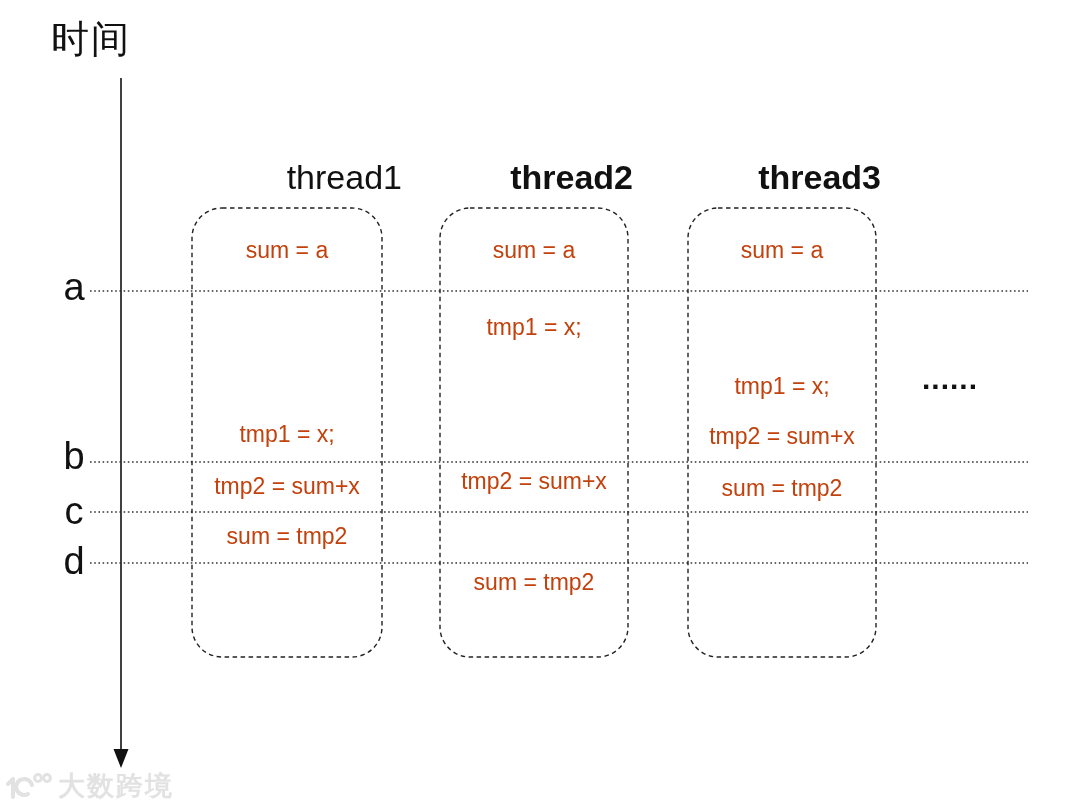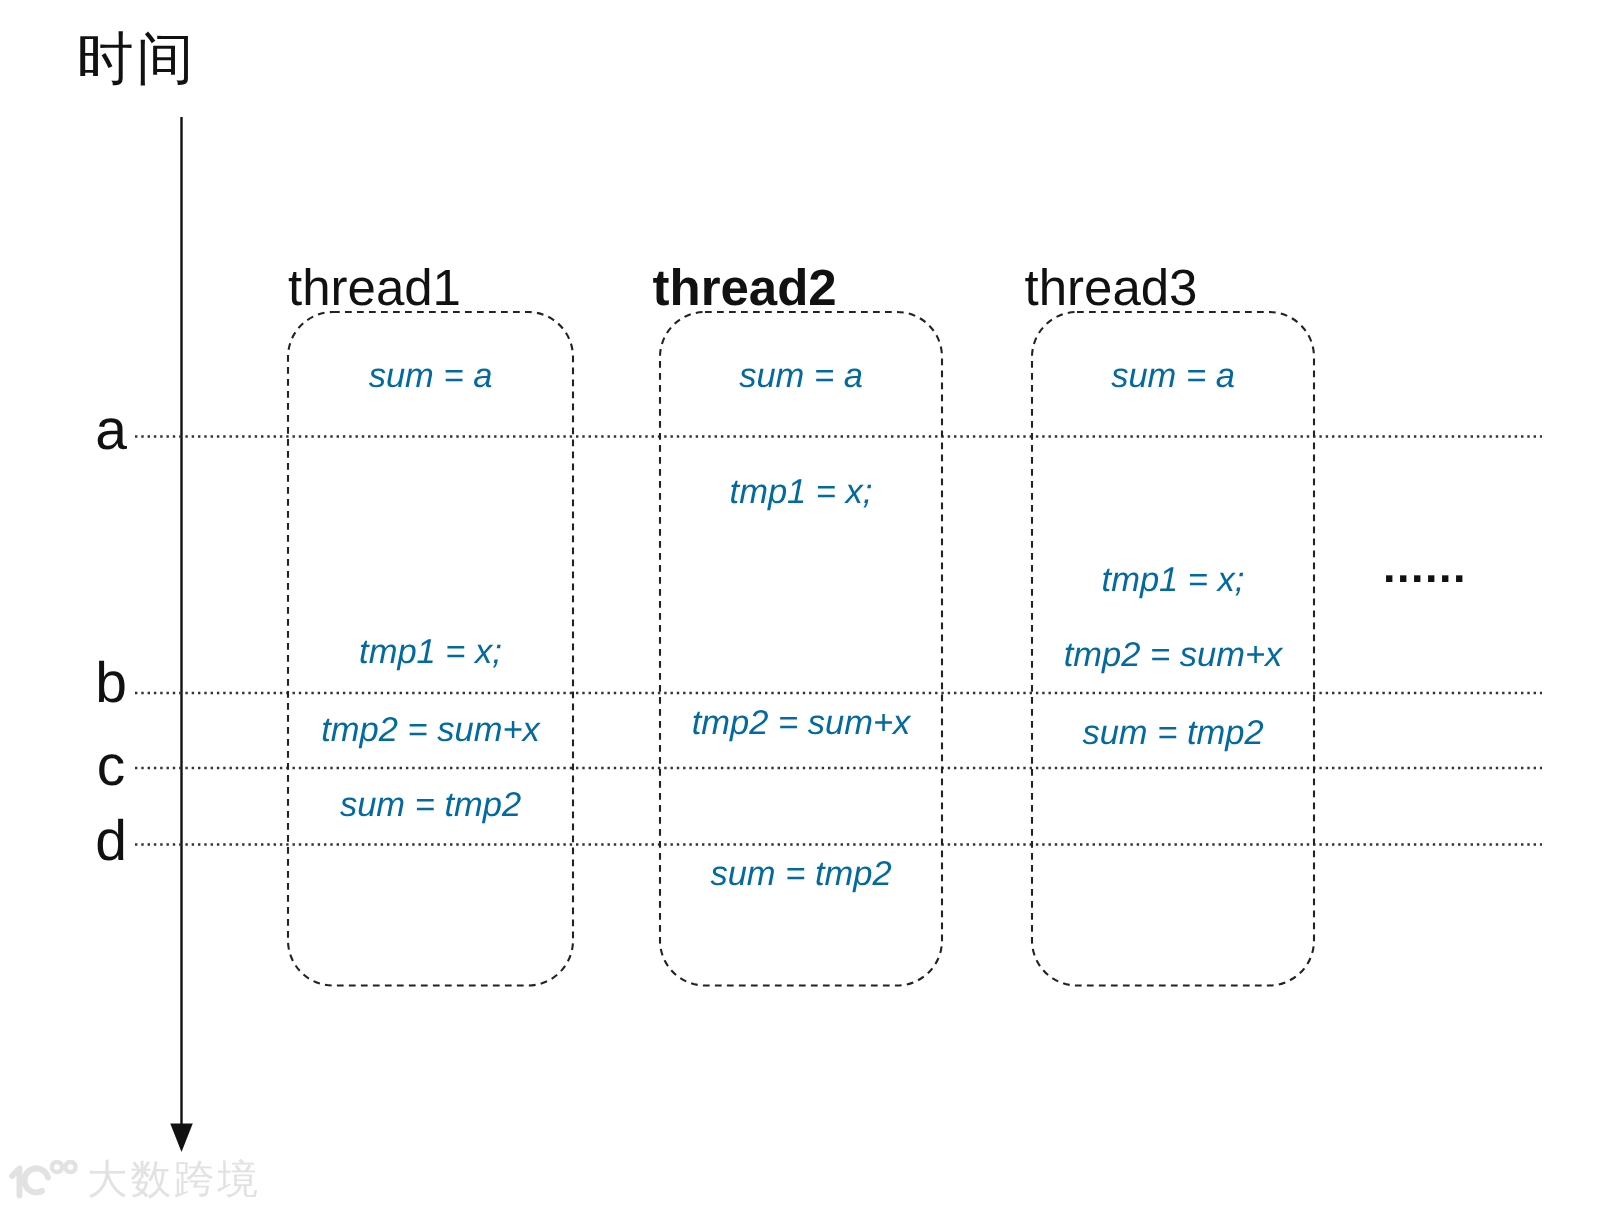--- a/index.html
+++ b/index.html
@@ -30,34 +30,32 @@
     width: 44px;
     text-align: center;
     font-size: 38px;
     line-height: 40px;
     color: #111;
   }
   .thread-header {
     position: absolute;
     top: 158px;
     height: 42px;
-    text-align: left;
+    text-align: right;
     font-size: 34px;
     color: #111;
-    margin-top: 15px;
   }
   .stmt {
     position: absolute;
     height: 28px;
     line-height: 28px;
     text-align: center;
     font-size: 23px;
-    color: #0369a1;
+    color: #c2410c;
     white-space: nowrap;
-    font-style: italic;
   }
   .ellipsis {
     position: absolute;
     left: 908px; top: 362px;
     width: 84px;
     text-align: center;
     font-size: 30px;
     font-weight: bold;
     letter-spacing: 1px;
     color: #111;
@@ -65,21 +63,21 @@
   .watermark {
     position: absolute;
     left: 6px; top: 768px;
     display: flex;
     align-items: center;
     gap: 6px;
     color: #e0e0e0;
   }
   .watermark-text {
     font-size: 27px;
-    font-weight: normal;
+    font-weight: bold;
     letter-spacing: 2px;
     color: #e2e2e2;
   }
 </style>
 </head>
 <body>
 
 <div class="canvas">
 
   <svg class="svg-layer" viewBox="0 0 1080 805">
@@ -99,21 +97,21 @@
 
   <div class="axis-title">时间</div>
 
   <div class="tick-label" style="left:52px; top:267px;">a</div>
   <div class="tick-label" style="left:52px; top:436px;">b</div>
   <div class="tick-label" style="left:52px; top:491px;">c</div>
   <div class="tick-label" style="left:52px; top:541px;">d</div>
 
   <div class="thread-header" style="left:192px; width:210px;">thread1</div>
   <div class="thread-header" style="left:435px; width:198px;font-weight:bold;">thread2</div>
-  <div class="thread-header" style="left:683px; width:198px;">thread3</div>
+  <div class="thread-header" style="left:683px; width:198px;font-weight:bold;">thread3</div>
 
   <div class="stmt" style="left:192px; width:190px; top:236px;">sum = a</div>
   <div class="stmt" style="left:192px; width:190px; top:420px;">tmp1 = x;</div>
   <div class="stmt" style="left:192px; width:190px; top:472px;">tmp2 = sum+x</div>
   <div class="stmt" style="left:192px; width:190px; top:522px;">sum = tmp2</div>
 
   <div class="stmt" style="left:440px; width:188px; top:236px;">sum = a</div>
   <div class="stmt" style="left:440px; width:188px; top:313px;">tmp1 = x;</div>
   <div class="stmt" style="left:440px; width:188px; top:467px;">tmp2 = sum+x</div>
   <div class="stmt" style="left:440px; width:188px; top:568px;">sum = tmp2</div>

